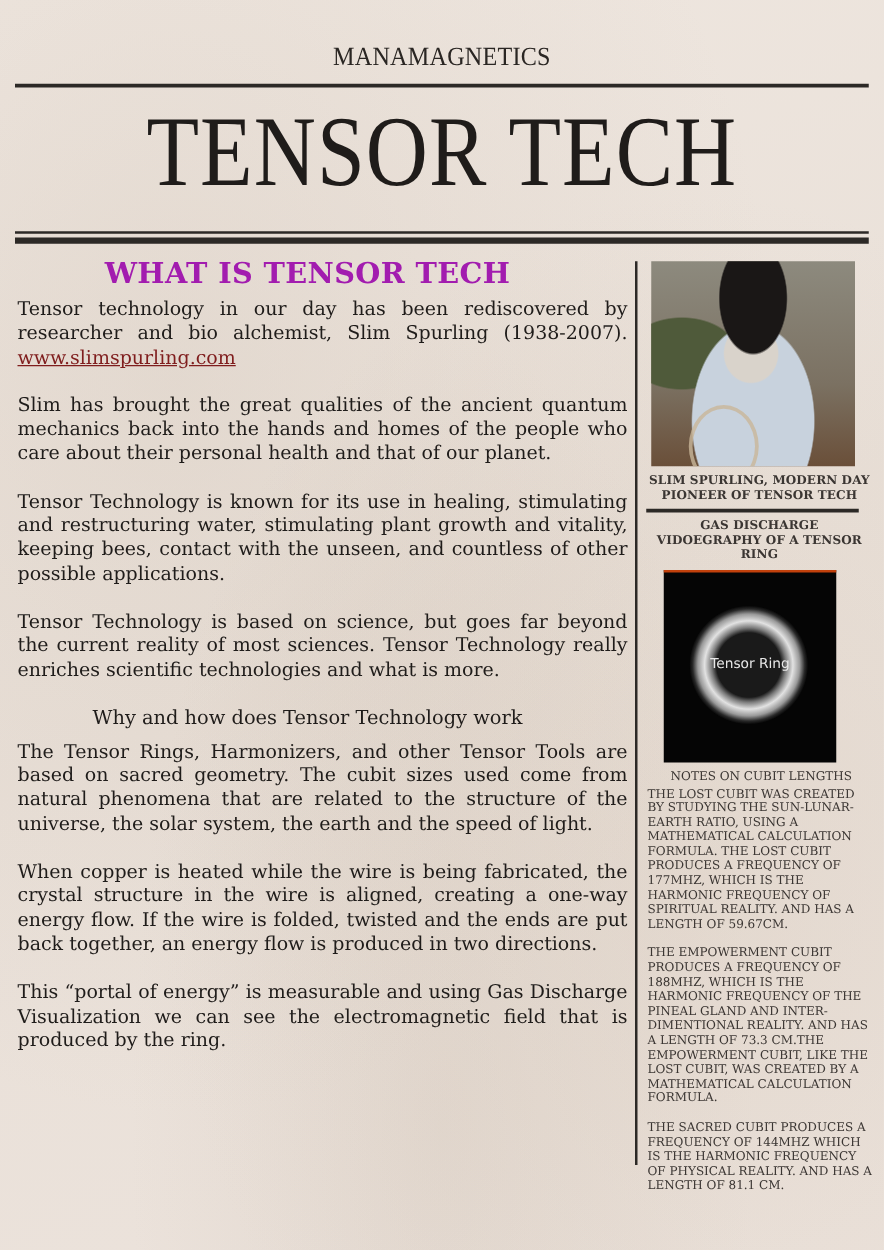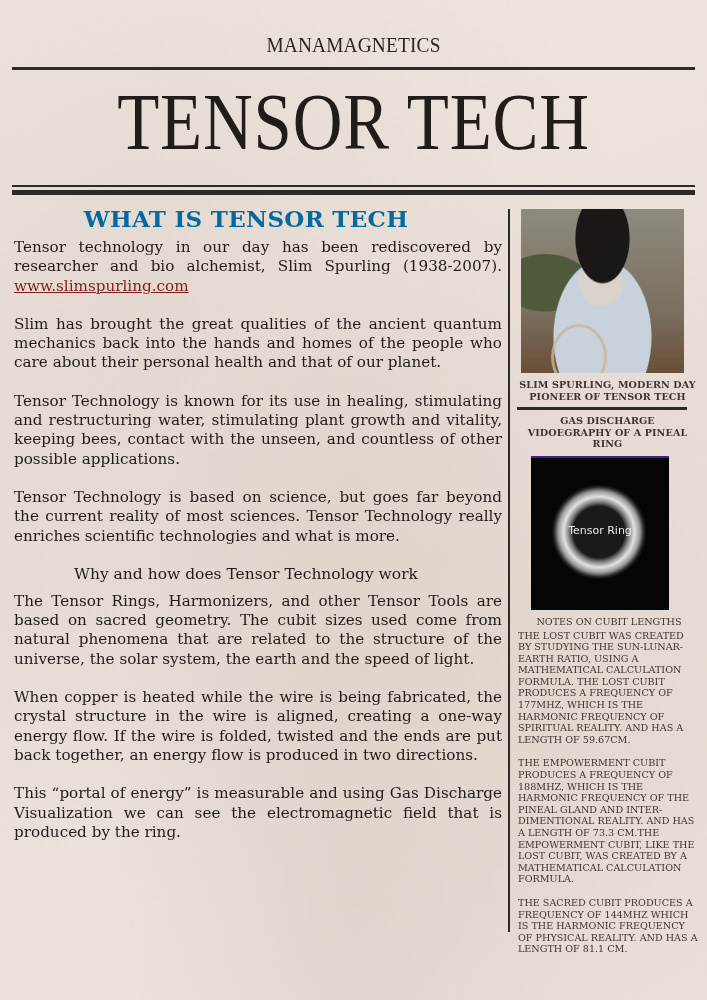--- a/index.html
+++ b/index.html
@@ -23,21 +23,21 @@
     position:absolute; top:82px; left:0; width:707px; text-align:center;
     font-family:"Liberation Serif", serif; font-size:80px; line-height:80px;
     color:#1f1c1a; letter-spacing:1px; transform:scaleX(0.86);
   }
   .rule-double-a { position:absolute; left:12px; width:683px; top:185px; height:2px; background:#2c2926; }
   .rule-double-b { position:absolute; left:12px; width:683px; top:190px; height:5px; background:#2c2926; }
 
   .main-col { position:absolute; left:14px; top:205px; width:488px; }
   .section-title {
     font-family:"DejaVu Serif", serif; font-weight:bold; font-size:23px;
-    text-align:center; margin:0 0 6px 0; color:#0369a1; letter-spacing:0.3px;
+    text-align:center; margin:0 0 6px 0; color:#a21caf; letter-spacing:0.3px;
     position:relative; left:-12px;
   }
   .para {
     font-family:"DejaVu Serif", serif; font-size:15.2px; line-height:19.3px;
     text-align:justify; margin:0 0 19px 0; color:#1f1c1a;
   }
   .para a { color:#7f1d1d; text-decoration:underline; }
   .sub-heading {
     font-family:"DejaVu Serif", serif; font-size:15.5px; text-align:center;
     margin:0 0 9px 0; color:#1f1c1a; position:relative; left:-12px;
@@ -62,21 +62,21 @@
     border:3px solid #c9b79a; border-radius:50%; opacity:0.8;
   }
   .caption {
     font-family:"DejaVu Serif", serif; font-size:9.6px; line-height:11.5px;
     text-align:center; color:#3a3532; margin:6px 0 0 0; letter-spacing:0.1px;font-weight:bold;
   }
   .side-rule { width:170px; height:3px; background:#2c2926; margin:5px 0 5px 0; }
   .caption2 { margin-top:0; }
   .gdv {
     width:138px; height:152px; margin:6px 0 0 14px; background:#050505;
-    position:relative; border-top:2px solid #4c1d95;
+    position:relative; border-top:2px solid #c2410c;
   }
   .gdv .ring {
     position:absolute; left:20px; top:26px; width:96px; height:96px; border-radius:50%;
     background: radial-gradient(circle, #1a1a1a 0 38%, #7c7c7c 44%, #e2e2e2 52%, #9a9a9a 60%, #2a2a2a 66%, transparent 70%);
     filter: blur(0.6px);
   }
   .gdv .ring-label {
     position:absolute; left:0; width:138px; top:66px; text-align:center;
     font-family:"DejaVu Sans", sans-serif; font-size:11px; color:#e8e8e8;
   }
@@ -111,21 +111,21 @@
 </div>
 
 <div class="vdivider"></div>
 
 <div class="side-col">
   <div class="photo">
       <div class="rope"></div>
     </div>
   <div class="caption">SLIM SPURLING, MODERN DAY PIONEER OF TENSOR TECH</div>
   <div class="side-rule"></div>
-  <div class="caption caption2">GAS DISCHARGE VIDOEGRAPHY OF A PINEAL RING</div>
+  <div class="caption caption2">GAS DISCHARGE VIDOEGRAPHY OF A TENSOR RING</div>
   <div class="gdv">
     <div class="ring"></div>
     <div class="ring-label">Tensor Ring</div>
   </div>
   <div class="notes-heading">NOTES ON CUBIT LENGTHS</div>
   <p class="note">THE LOST CUBIT WAS CREATED BY STUDYING THE SUN-LUNAR-EARTH RATIO, USING A MATHEMATICAL CALCULATION FORMULA. THE LOST CUBIT PRODUCES A FREQUENCY OF 177MHZ, WHICH IS THE HARMONIC FREQUENCY OF SPIRITUAL REALITY. AND HAS A LENGTH OF 59.67CM.</p>
   <p class="note">THE EMPOWERMENT CUBIT PRODUCES A FREQUENCY OF 188MHZ, WHICH IS THE HARMONIC FREQUENCY OF THE PINEAL GLAND AND INTER-DIMENTIONAL REALITY. AND HAS A LENGTH OF 73.3 CM.THE EMPOWERMENT CUBIT, LIKE THE LOST CUBIT, WAS CREATED BY A MATHEMATICAL CALCULATION FORMULA.</p>
   <p class="note">THE SACRED CUBIT PRODUCES A FREQUENCY OF 144MHZ WHICH IS THE HARMONIC FREQUENCY OF PHYSICAL REALITY. AND HAS A LENGTH OF 81.1 CM.</p>
 </div>
 

